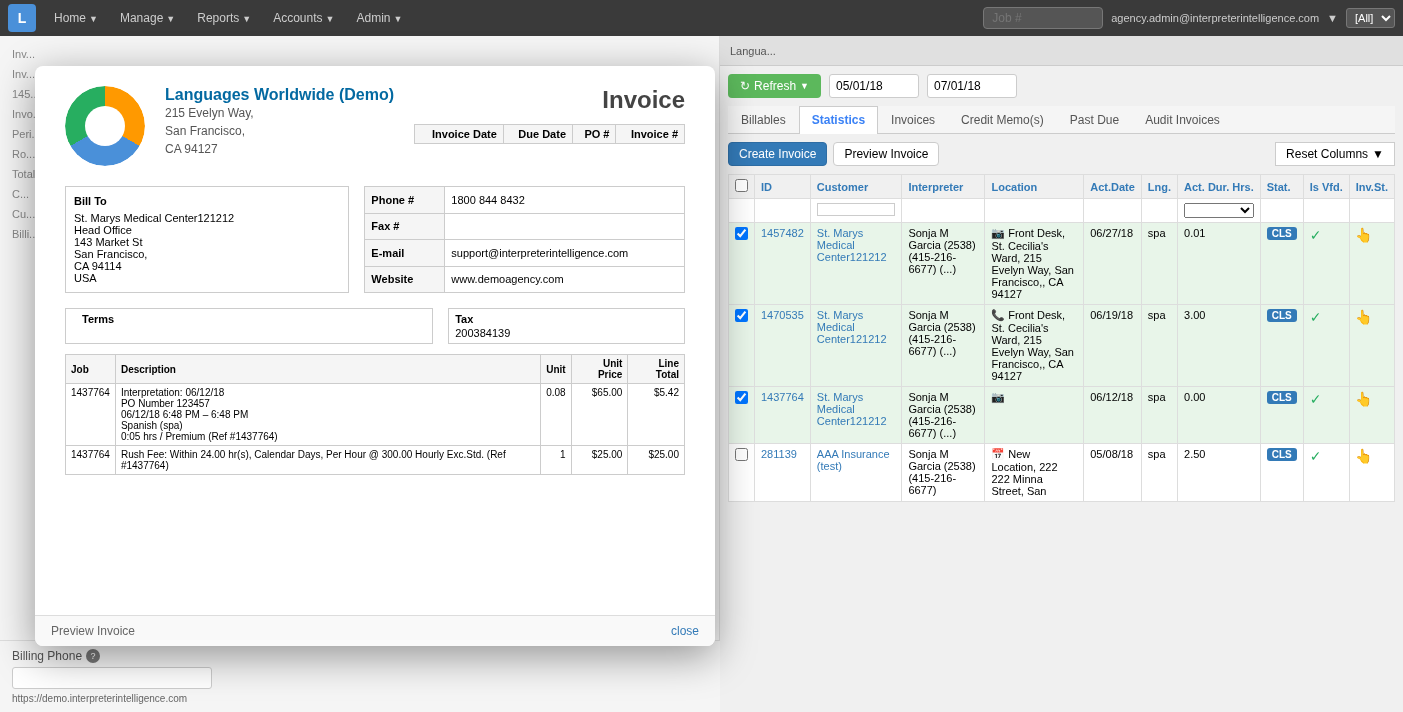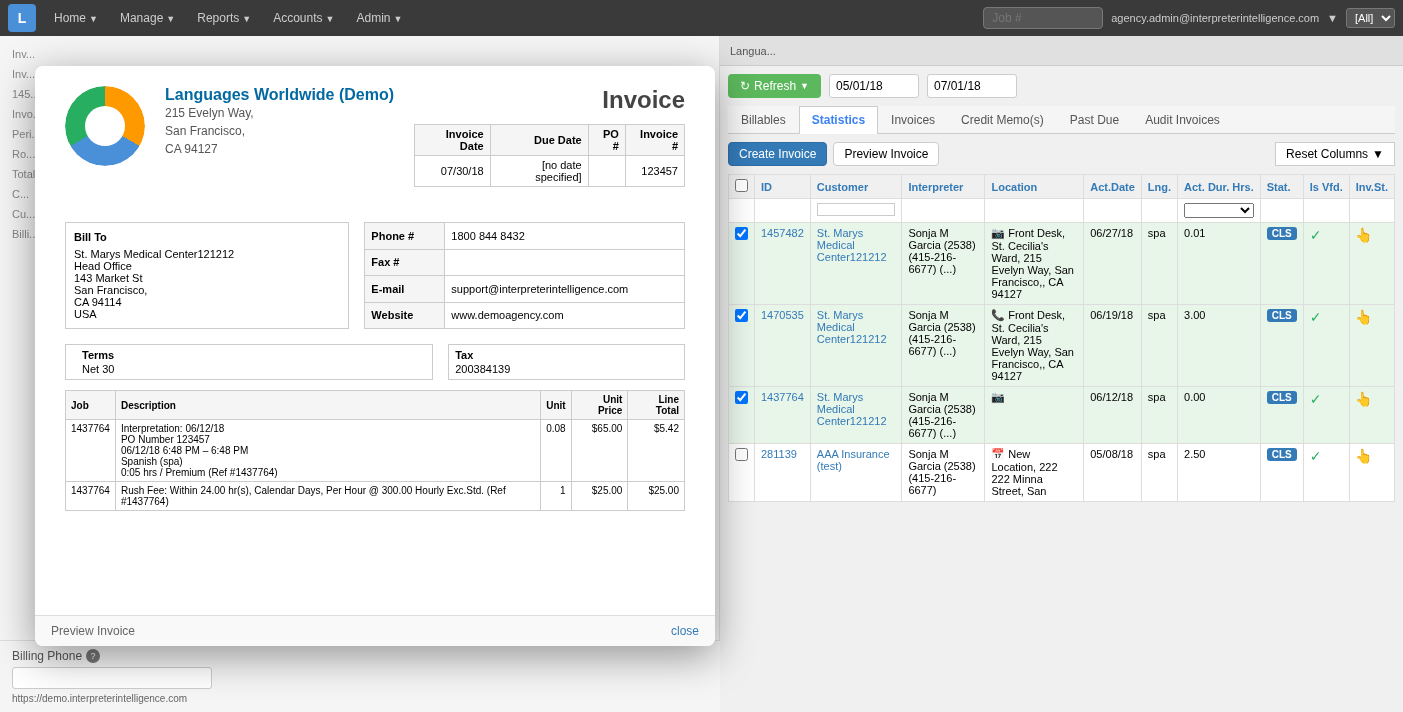--- a/index.html
+++ b/index.html
@@ -494,26 +494,20 @@
       <div style="flex:1;text-align:right">
         <div class="invoice-title">Invoice</div>
         <table class="invoice-meta-table">
           <tbody>
               <tr>
             <th>Invoice Date</th>
             <th>Due Date</th>
             <th>PO #</th>
             <th>Invoice #</th>
           </tr>
-          <tr>
-            <td>07/30/18</td>
-            <td>[no date specified]</td>
-            <td></td>
-            <td>123457</td>
-          </tr>
         </tbody>
           </table>
       </div>
     </div>
 
     <div class="two-col">
       <div class="bill-to-box">
         <h4>Bill To</h4>
         <div>St. Marys Medical Center121212</div>
         <div>Head Office</div>
@@ -540,21 +534,20 @@
           <td>Website</td>
           <td>www.demoagency.com</td>
         </tr>
       </tbody>
         </table>
     </div>
 
     <div class="terms-row">
       <div class="terms-box">
         <div class="terms-box-label">Terms</div>
-        <div>Net 30</div>
       </div>
       <div class="tax-box">
         <div class="terms-box-label">Tax</div>
         <div>200384139</div>
       </div>
     </div>
 
     <table class="line-items-table">
       <thead>
         <tr>

